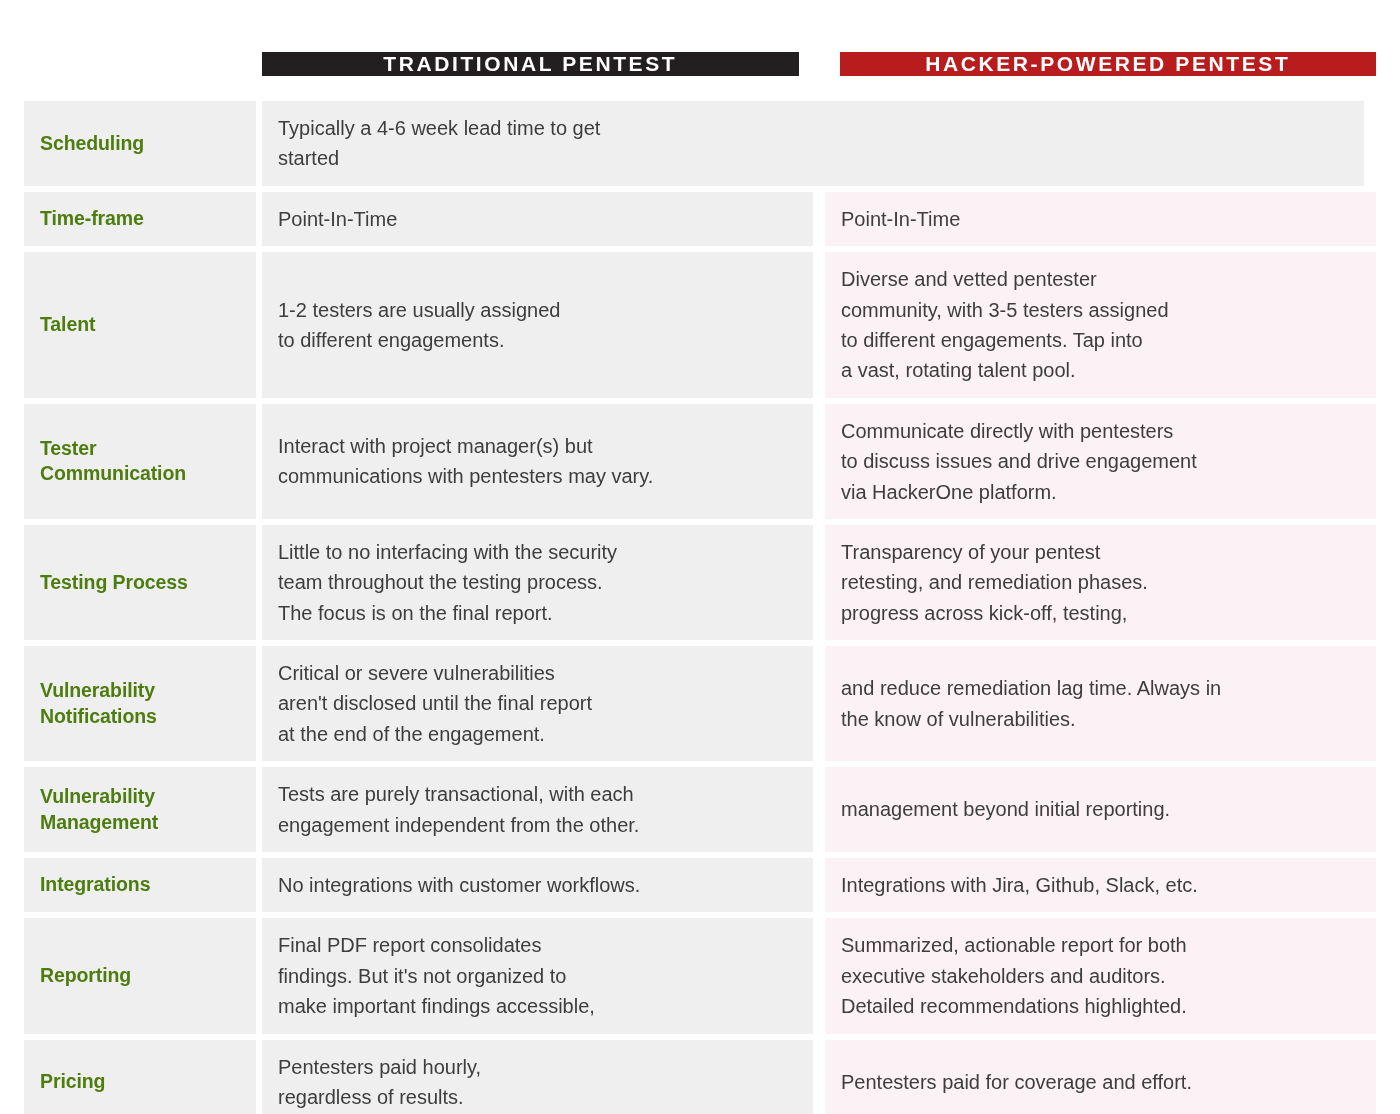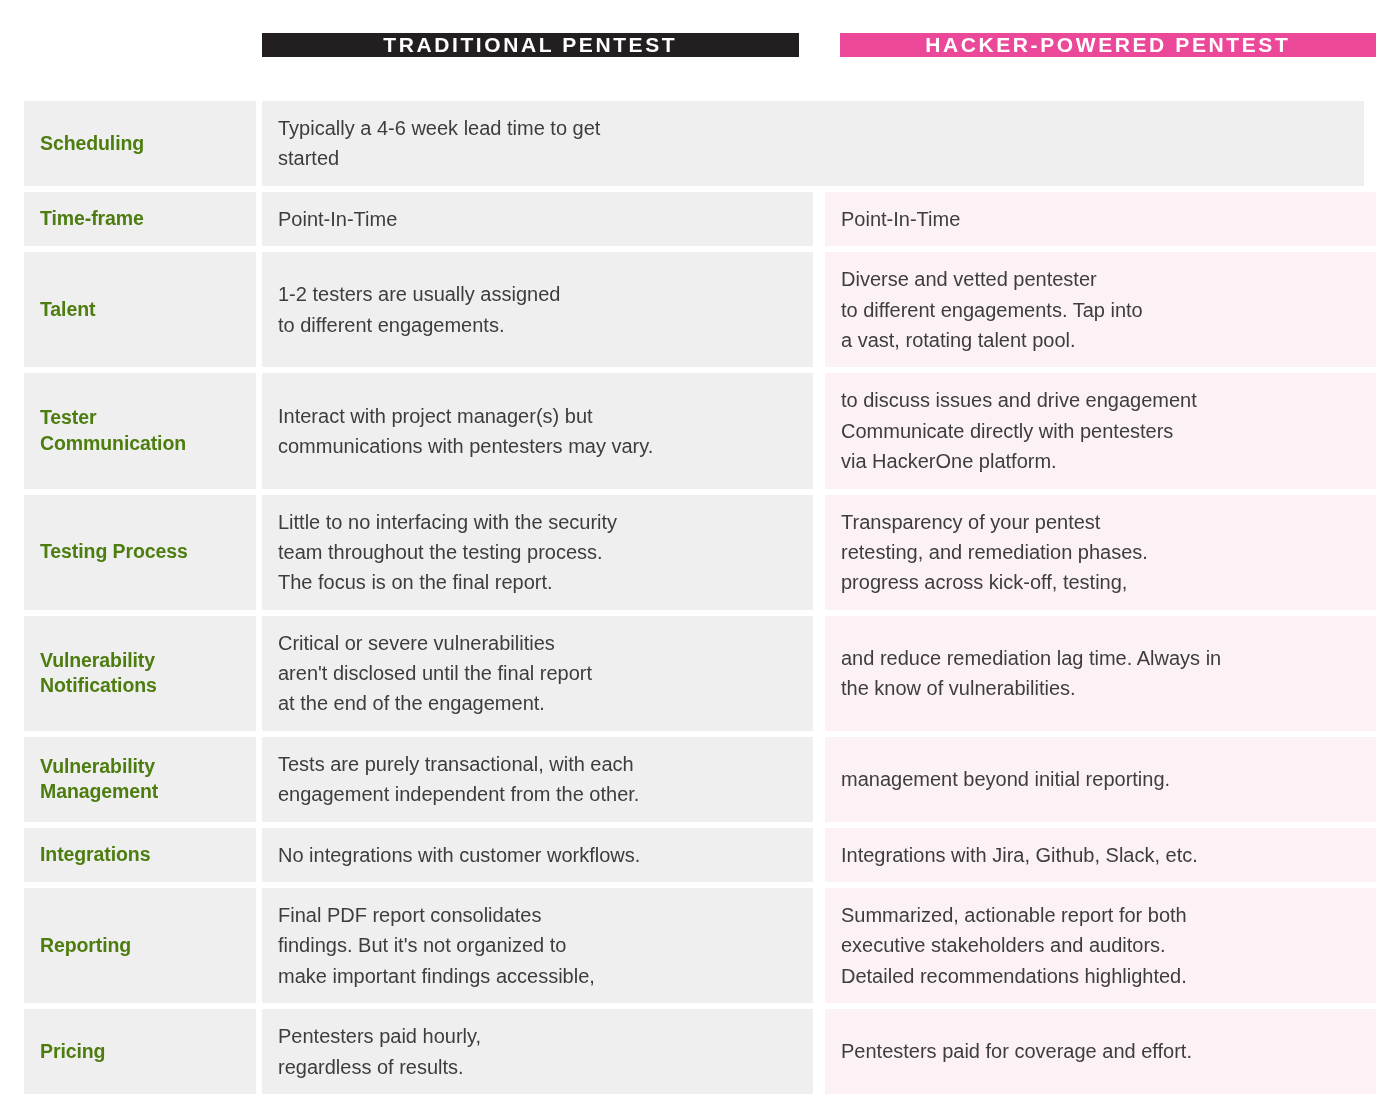--- a/index.html
+++ b/index.html
@@ -17,21 +17,21 @@
   #table-wrap {
     position: relative;
     width: 1400px;
     height: 1114px;
     box-sizing: border-box;
   }
 
   
   .header-row {
     display: flex;
-    align-items: flex-start;
+    align-items: center;
     height: 62px;
     margin: 33px 0 6px 0;
     padding: 0 24px 0 24px;
     box-sizing: border-box;
   }
   .header-spacer {
     width: 232px;
     flex: 0 0 232px;
   }
   .header-gap {
@@ -45,21 +45,21 @@
     justify-content: center;
     color: #ffffff;
     font-weight: 700;
     font-size: 21px;
     letter-spacing: 2.6px;
     font-stretch: condensed;
     text-transform: uppercase;
     font-family: "Liberation Sans Narrow", "Liberation Sans", sans-serif;
   }
   .header-cell.traditional { background: #231f20; }
-  .header-cell.hacker      { background: #ec4899; margin-left: 29px; }
+  .header-cell.hacker      { background: #b91c1c; margin-left: 29px; }
   .header-mid-gap {
     width: 12px;
     flex: 0 0 12px;
   }
 
   
   .rows {
     padding: 0 24px 0 24px;
     box-sizing: border-box;
   }
@@ -149,35 +149,36 @@
       <div class="row">
         <div class="cell label-cell">Talent</div>
         <div class="cell-gap"></div>
         <div class="cell trad-cell">
           <span class="line">1-2 testers are usually assigned</span>
           <span class="line">to different engagements.</span>
         </div>
         <div class="mid-gap"></div>
         <div class="cell hacker-cell">
           <span class="line">Diverse and vetted pentester</span>
+          <span class="line">community, with 3-5 testers assigned</span>
           <span class="line">to different engagements. Tap into</span>
           <span class="line">a vast, rotating talent pool.</span>
         </div>
       </div>
       <div class="row">
         <div class="cell label-cell">Tester Communication</div>
         <div class="cell-gap"></div>
         <div class="cell trad-cell">
           <span class="line">Interact with project manager(s) but</span>
           <span class="line">communications with pentesters may vary.</span>
         </div>
         <div class="mid-gap"></div>
         <div class="cell hacker-cell">
+          <span class="line">Communicate directly with pentesters</span>
           <span class="line">to discuss issues and drive engagement</span>
-          <span class="line">Communicate directly with pentesters</span>
           <span class="line">via HackerOne platform.</span>
         </div>
       </div>
       <div class="row">
         <div class="cell label-cell">Testing Process</div>
         <div class="cell-gap"></div>
         <div class="cell trad-cell">
           <span class="line">Little to no interfacing with the security</span>
           <span class="line">team throughout the testing process.</span>
           <span class="line">The focus is on the final report.</span>

